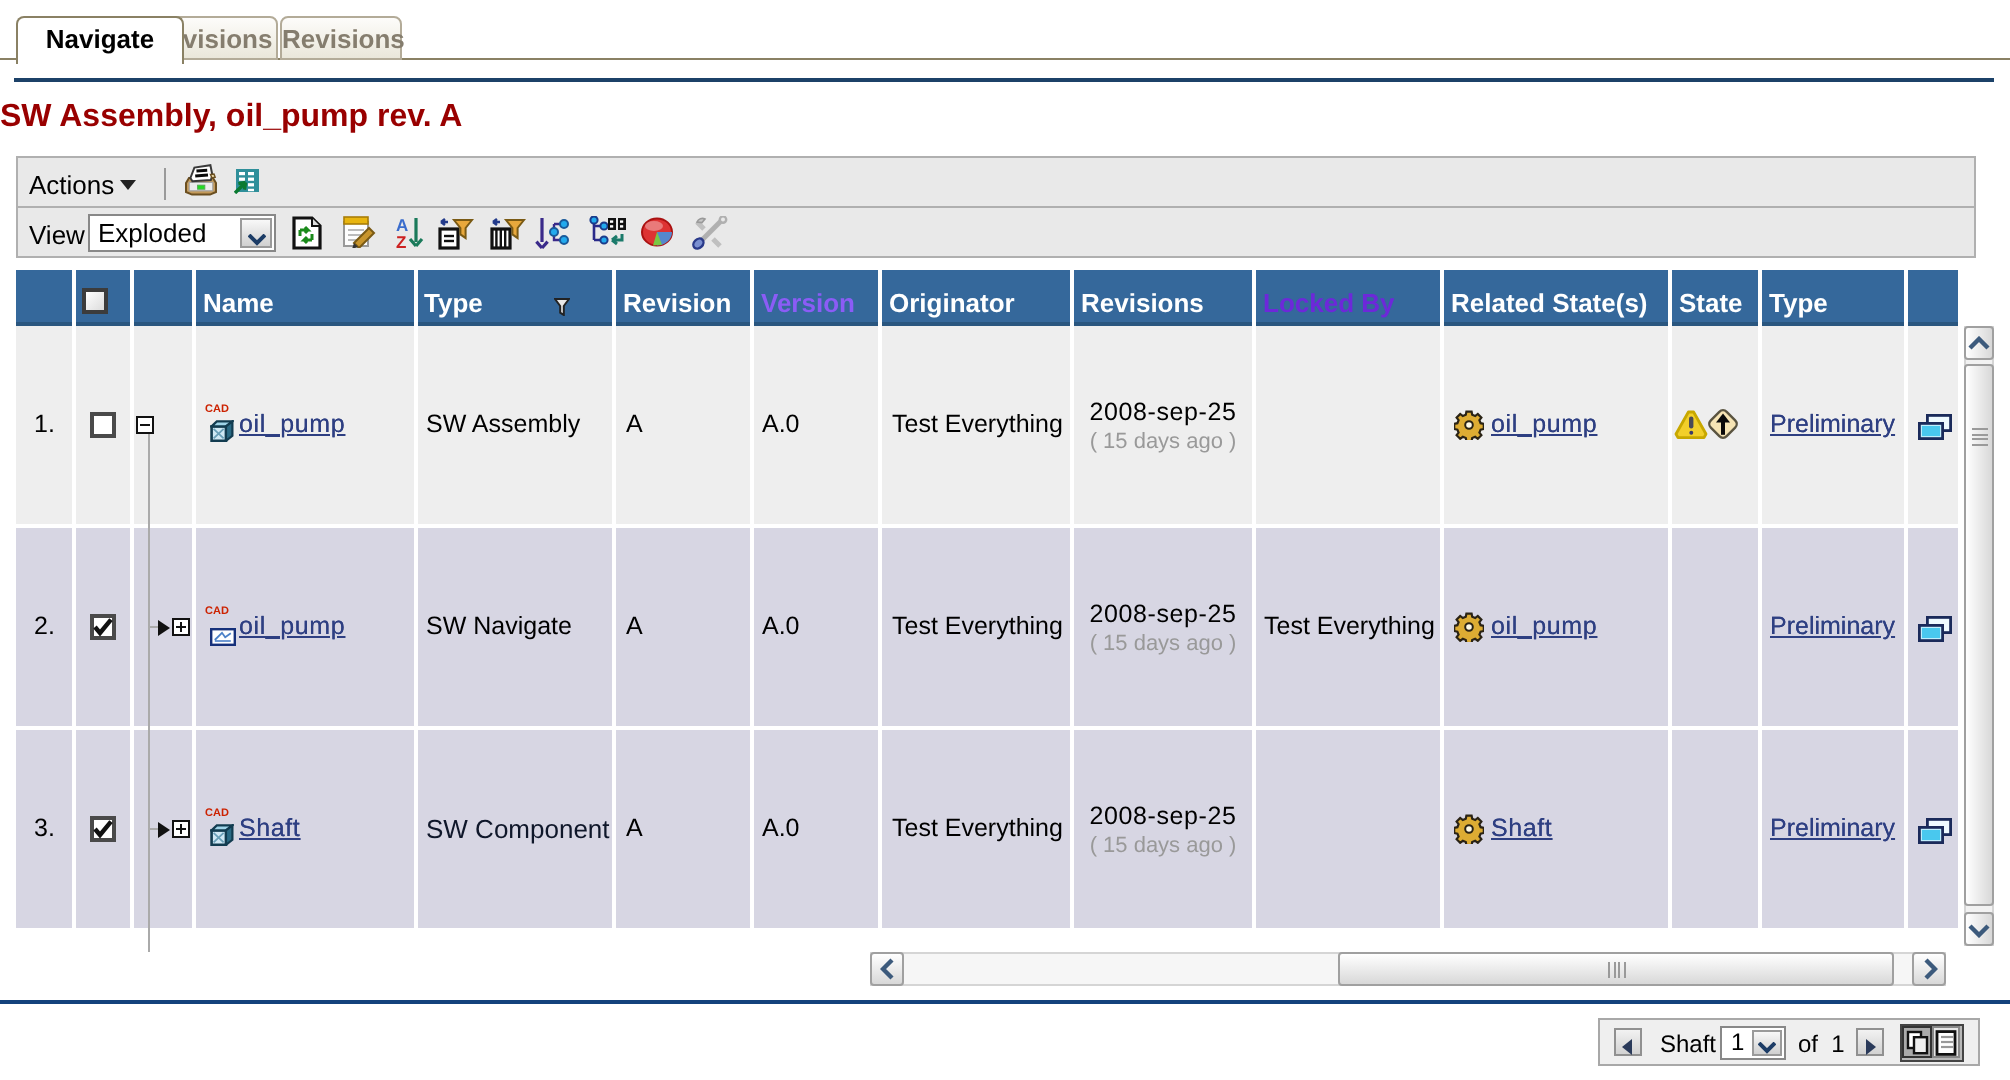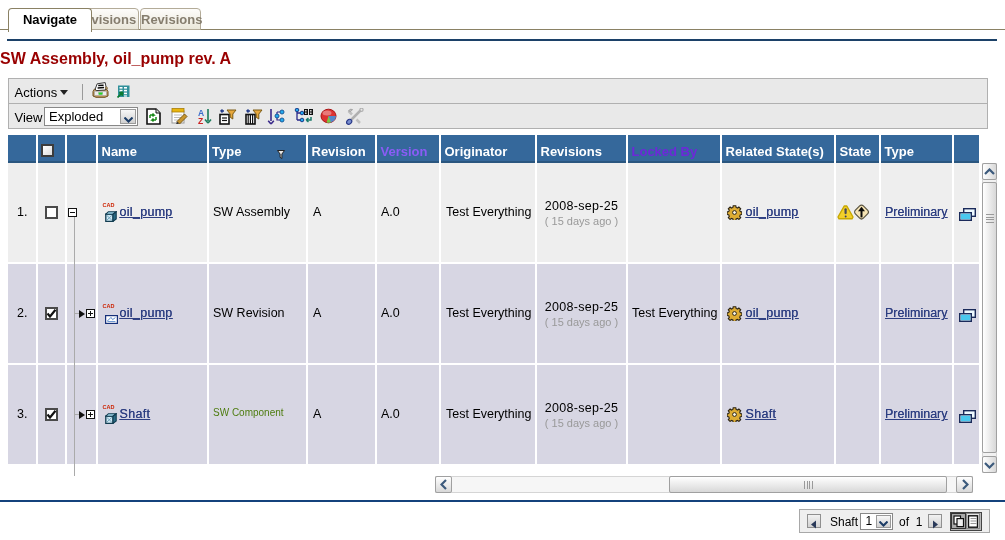--- a/index.html
+++ b/index.html
@@ -199,27 +199,27 @@
       <polygon points="8,3.2 11.2,0.7 11.2,7.9 8,10.4" fill="#2a6a84" stroke="#123c50" stroke-width="1.1"></polygon>
       <path d="M1.8 4.4 l5 4.8 M6.8 4.4 l-5 4.8" stroke="#6aa0b8" stroke-width="0.9"></path>
     </svg></div>
 <div style="position:absolute;left:119.5px;top:407.0px;font-size:12.5px;letter-spacing:0.3px"><a class="lk" href="#x">Shaft</a></div>
 <div style="position:absolute;left:213px;top:205.0px;font-size:12.5px;color:#000">SW Assembly</div>
 <div style="position:absolute;left:313px;top:205.0px;font-size:12.5px;color:#000">A</div>
 <div style="position:absolute;left:381px;top:205.0px;font-size:12.5px;color:#000">A.0</div>
 <div style="position:absolute;left:446px;top:205.0px;font-size:12.5px;color:#000">Test Everything</div>
 <div style="position:absolute;left:537px;top:198.5px;width:89px;text-align:center;font-size:12.5px;color:#000;letter-spacing:0.3px">2008-sep-25</div>
 <div style="position:absolute;left:537px;top:214.5px;width:89px;text-align:center;font-size:11px;color:#999">( 15 days ago )</div>
-<div style="position:absolute;left:213px;top:306.0px;font-size:12.5px;color:#000">SW Revision</div>
+<div style="position:absolute;left:213px;top:306.0px;font-size:12.5px;color:#000">SW Navigate</div>
 <div style="position:absolute;left:313px;top:306.0px;font-size:12.5px;color:#000">A</div>
 <div style="position:absolute;left:381px;top:306.0px;font-size:12.5px;color:#000">A.0</div>
 <div style="position:absolute;left:446px;top:306.0px;font-size:12.5px;color:#000">Test Everything</div>
 <div style="position:absolute;left:537px;top:299.5px;width:89px;text-align:center;font-size:12.5px;color:#000;letter-spacing:0.3px">2008-sep-25</div>
 <div style="position:absolute;left:537px;top:315.5px;width:89px;text-align:center;font-size:11px;color:#999">( 15 days ago )</div>
-<div style="position:absolute;left:213px;top:407.0px;font-size:10px;color:#4d7c0f">SW Component</div>
+<div style="position:absolute;left:213px;top:407.0px;font-size:13px;color:#0f172a">SW Component</div>
 <div style="position:absolute;left:313px;top:407.0px;font-size:12.5px;color:#000">A</div>
 <div style="position:absolute;left:381px;top:407.0px;font-size:12.5px;color:#000">A.0</div>
 <div style="position:absolute;left:446px;top:407.0px;font-size:12.5px;color:#000">Test Everything</div>
 <div style="position:absolute;left:537px;top:400.5px;width:89px;text-align:center;font-size:12.5px;color:#000;letter-spacing:0.3px">2008-sep-25</div>
 <div style="position:absolute;left:537px;top:416.5px;width:89px;text-align:center;font-size:11px;color:#999">( 15 days ago )</div>
 <div style="position:absolute;left:632px;top:306.0px;font-size:12.5px;color:#000">Test Everything</div>
 <div style="position:absolute;left:727px;top:204.5px;width:15px;height:15px;"><svg width="15" height="15" viewBox="0 0 15 15">
       <path d="M6.2 0.8 h2.6 l0.3 1.6 l1.5 0.6 l1.3-1 l1.8 1.8 l-1 1.3 l0.6 1.5 l1.6 0.3 v2.6 l-1.6 0.3 l-0.6 1.5 l1 1.3 l-1.8 1.8 l-1.3-1 l-1.5 0.6 l-0.3 1.6 h-2.6 l-0.3-1.6 l-1.5-0.6 l-1.3 1 l-1.8-1.8 l1-1.3 l-0.6-1.5 l-1.6-0.3 v-2.6 l1.6-0.3 l0.6-1.5 l-1-1.3 l1.8-1.8 l1.3 1 l1.5-0.6 z" fill="#ddac33" stroke="#2a2315" stroke-width="1.1"></path>
       <circle cx="7.5" cy="7.5" r="1.9" fill="#fffbe8" stroke="#2a2315" stroke-width="1"></circle>
     </svg></div>

